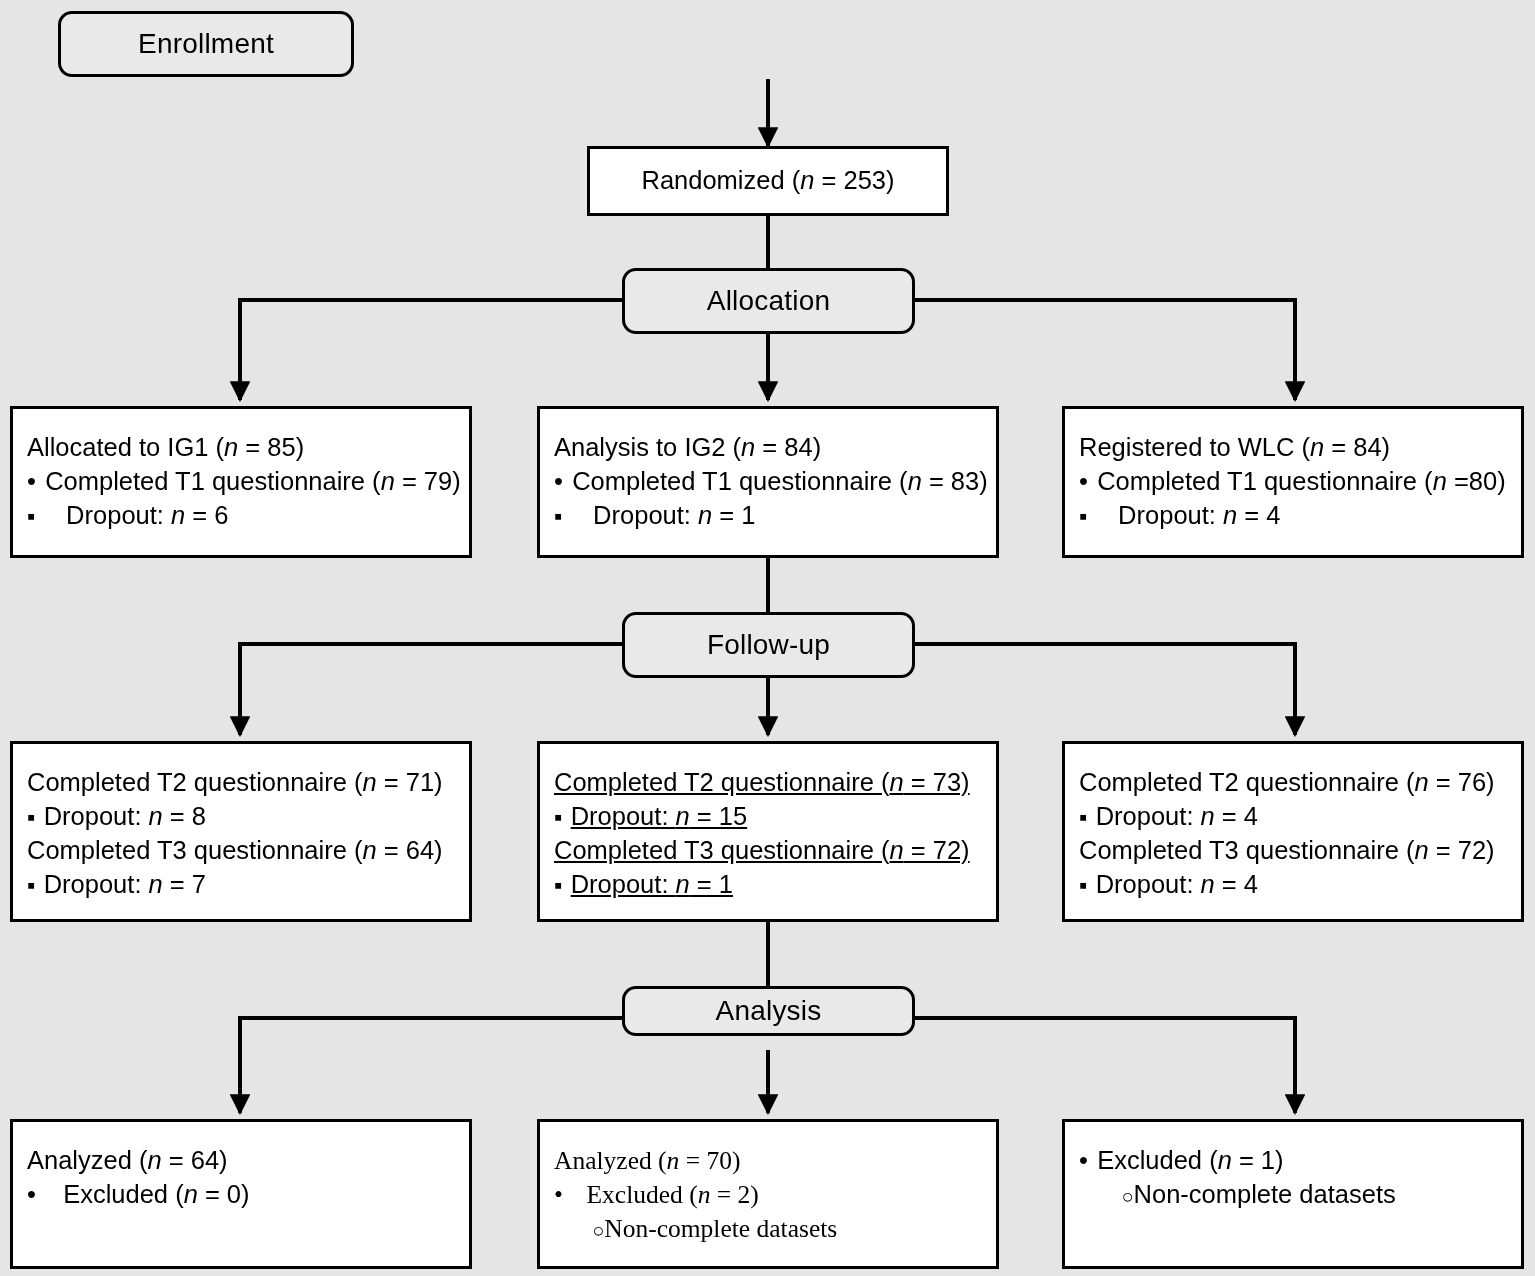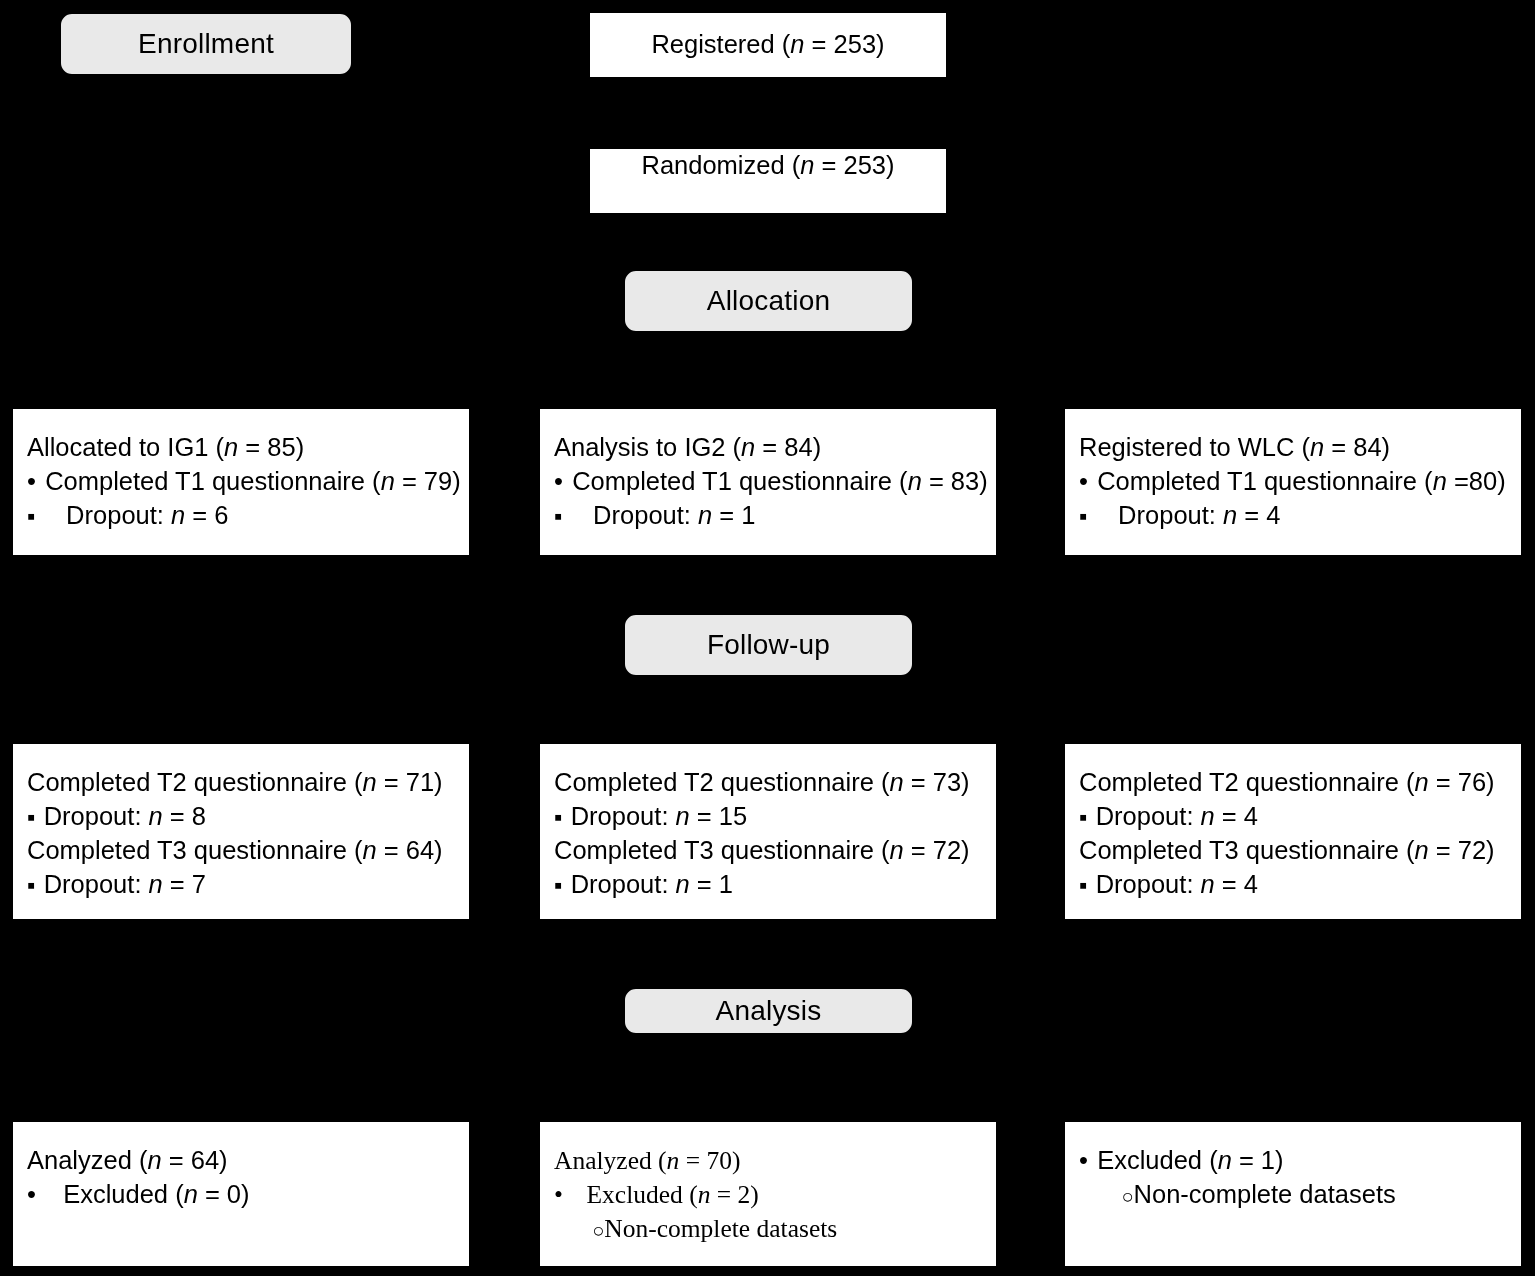--- a/index.html
+++ b/index.html
@@ -8,21 +8,21 @@
     background: #ffffff;
   }
   body {
     font-family: "Liberation Sans", sans-serif;
     color: #000000;
   }
   #canvas {
     position: relative;
     width: 1535px;
     height: 1276px;
-    background: #000000;
+    background: #e5e5e5;
     overflow: hidden;
   }
   
   #wires {
     position: absolute;
     left: 0;
     top: 0;
     width: 1535px;
     height: 1276px;
     pointer-events: none;
@@ -148,30 +148,23 @@
   </div>
 
   <div class="stage-label" style="left:622px; top:612px; width:293px; height:66px;">
     <span>Follow-up</span>
   </div>
 
   <div class="stage-label" style="left:622px; top:986px; width:293px; height:50px;">
     <span>Analysis</span>
   </div>
 
-  <div class="node" style="left:587px; top:10px; width:362px; height:70px;">
+
+  <div class="node" style="left:587px; top:146px; width:362px; height:70px;">
     <div class="inner" style="padding:0; height:100%; display:flex; align-items:center; justify-content:center;">
-      <div class="line">
-        <span>Registered</span><span> (</span><i>n</i><span> = </span><span>253</span><span>)</span>
-      </div>
-    </div>
-  </div>
-
-  <div class="node" style="left:587px; top:146px; width:362px; height:70px;">
-    <div class="inner" style="padding:0; height:100%; display:flex; align-items:flex-start; justify-content:center;">
       <div class="line">
         <span>Randomized</span><span> (</span><i>n</i><span> = </span><span>253</span><span>)</span>
       </div>
     </div>
   </div>
 
   <div class="node" style="left:10px; top:406px; width:462px; height:152px;">
     <div class="inner">
         <div class="line plain"><span>Allocated to IG1 (</span><i>n</i><span> = 85)</span></div>
         <div class="line b-round"><span>Completed T1 questionnaire (</span><i>n</i><span> = 79)</span></div>
@@ -194,21 +187,21 @@
   </div>
 
   <div class="node" style="left:10px; top:741px; width:462px; height:181px;">
     <div class="inner">
         <div class="line plain"><span>Completed T2 questionnaire (</span><i>n</i><span> = 71)</span></div>
         <div class="line b-square"><span>Dropout: </span><i>n</i><span> = 8</span></div>
         <div class="line plain"><span>Completed T3 questionnaire (</span><i>n</i><span> = 64)</span></div>
         <div class="line b-square"><span>Dropout: </span><i>n</i><span> = 7</span></div>
       </div>
   </div>
-  <div class="node" style="left:537px; top:741px; width:462px; height:181px;">
+  <div class="node" style="left:537px; top:741px; width:462px; height:181px;text-decoration:underline;">
     <div class="inner">
         <div class="line plain"><span>Completed T2 questionnaire (</span><i>n</i><span> = 73)</span></div>
         <div class="line b-square"><span>Dropout: </span><i>n</i><span> = 15</span></div>
         <div class="line plain"><span>Completed T3 questionnaire (</span><i>n</i><span> = 72)</span></div>
         <div class="line b-square"><span>Dropout: </span><i>n</i><span> = 1</span></div>
       </div>
   </div>
   <div class="node" style="left:1062px; top:741px; width:462px; height:181px;">
     <div class="inner">
         <div class="line plain"><span>Completed T2 questionnaire (</span><i>n</i><span> = 76)</span></div>

